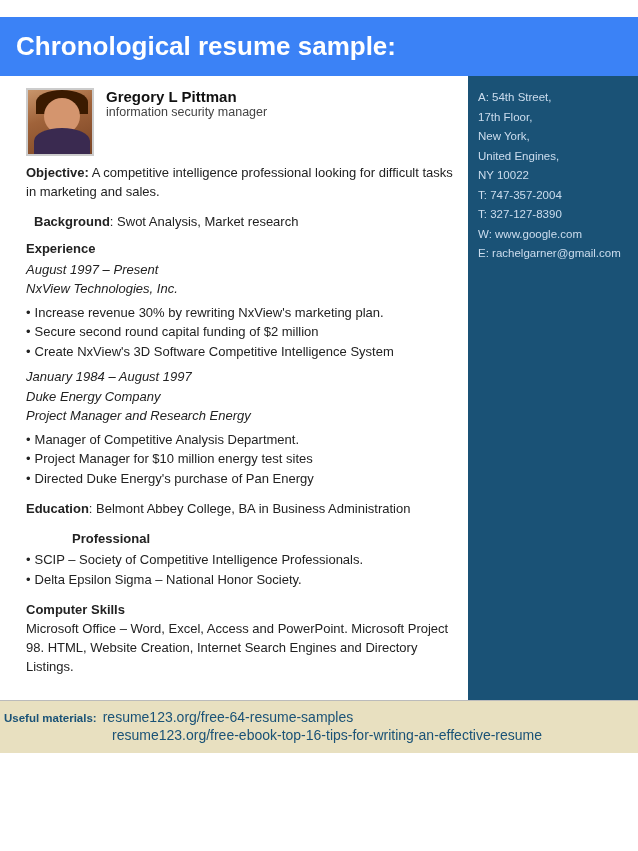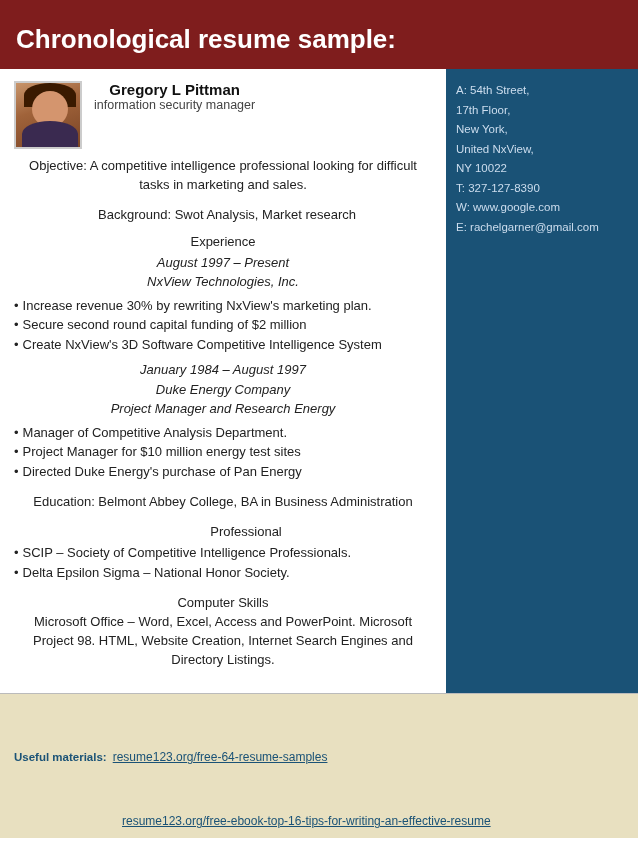--- a/index.html
+++ b/index.html
@@ -6,43 +6,43 @@
     body {
       width: 638px;
       font-family: Arial, sans-serif;
       font-size: 13px;
       background: #fff;
       color: #222;
     }
 
     
     .page-header {
-      background: #7f1d1d;
+      background: #3b82f6;
       color: #fff;
       font-size: 26px;
       font-weight: bold;
-      padding: 24px 16px 14px 16px;
+      padding: 14px 16px 14px 16px;
+      margin-top: 17px;
     }
 
     
     .main-wrapper {
       display: flex;
       flex-direction: row;
     }
 
     
     .resume-content {
       flex: 1;
-      padding: 12px 14px 12px 14px;
-      text-align: center;
+      padding: 12px 14px 12px 26px;
     }
 
     
     .sidebar {
-      width: 192px;
+      width: 170px;
       background: #1a5276;
       color: #d0e8f5;
       padding: 12px 10px;
       font-size: 12px;
       line-height: 1.7;
       flex-shrink: 0;
     }
 
     .sidebar .contact-line {
       display: block;
@@ -106,21 +106,21 @@
       font-size: 15px;
       color: #111;
     }
     .person-title {
       font-size: 12.5px;
       color: #444;
     }
 
     
     .section-label {
-      font-weight: normal;
+      font-weight: bold;
       font-size: 13px;
       color: #222;
     }
 
     .section-block {
       margin-bottom: 12px;
     }
 
     .objective-line {
       margin-bottom: 10px;
@@ -149,41 +149,39 @@
       display: flex;
       flex-direction: row;
     }
     .bullet-dot {
       margin-right: 4px;
     }
 
     
     .page-footer {
       background: #e8e0c0;
-      padding: 8px 14px;
+      padding: 8px 4px;
       font-size: 11.5px;
       color: #333;
       border-top: 1px solid #bbb;
     }
     .footer-line {
       display: flex;
       flex-direction: row;
       align-items: baseline;
       margin-bottom: 2px;
     }
     .footer-bullet {
       margin-right: 6px;
       font-weight: bold;
       color: #1a5276;
     }
     .footer-link {
       color: #1a5276;
-      text-decoration: underline;
-      font-size: 12px;
-      margin-top: 48px;
+      font-size: 14px;
     }
   </style>
 </head>
 <body>
 
 <div class="page-header">
   <span>Chronological resume sample:</span>
 </div>
 
 <div class="main-wrapper">
@@ -288,22 +286,26 @@
         <span>Microsoft Office – Word, Excel, Access and PowerPoint. Microsoft Project 98. HTML, Website Creation, Internet Search Engines and Directory Listings.</span>
       </div>
     </div>
 
   </div>
 
   <div class="sidebar">
     <span class="contact-line">A: 54th Street,</span>
     <span class="contact-line">17th Floor,</span>
     <span class="contact-line">New York,</span>
-    <span class="contact-line">United NxView,</span>
+    <span class="contact-line">United Engines,</span>
     <span class="contact-line">NY 10022</span>
+    <span class="contact-line">
+      <span>T:</span>
+      <span>747-357-2004</span>
+    </span>
     <span class="contact-line">
       <span>T:</span>
       <span>327-127-8390</span>
     </span>
     <span class="contact-line">
       <span>W:</span>
       <span>www.google.com</span>
     </span>
     <span class="contact-line">
       <span>E:</span>

